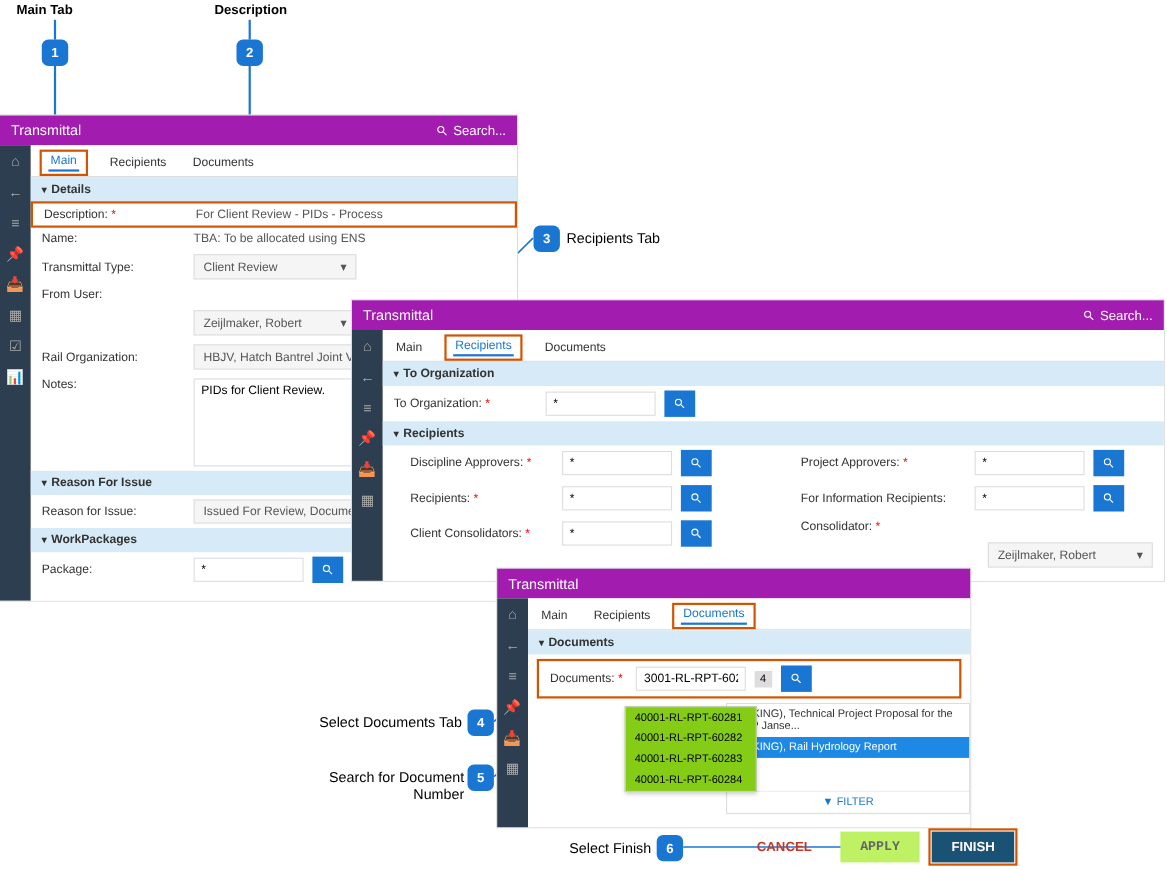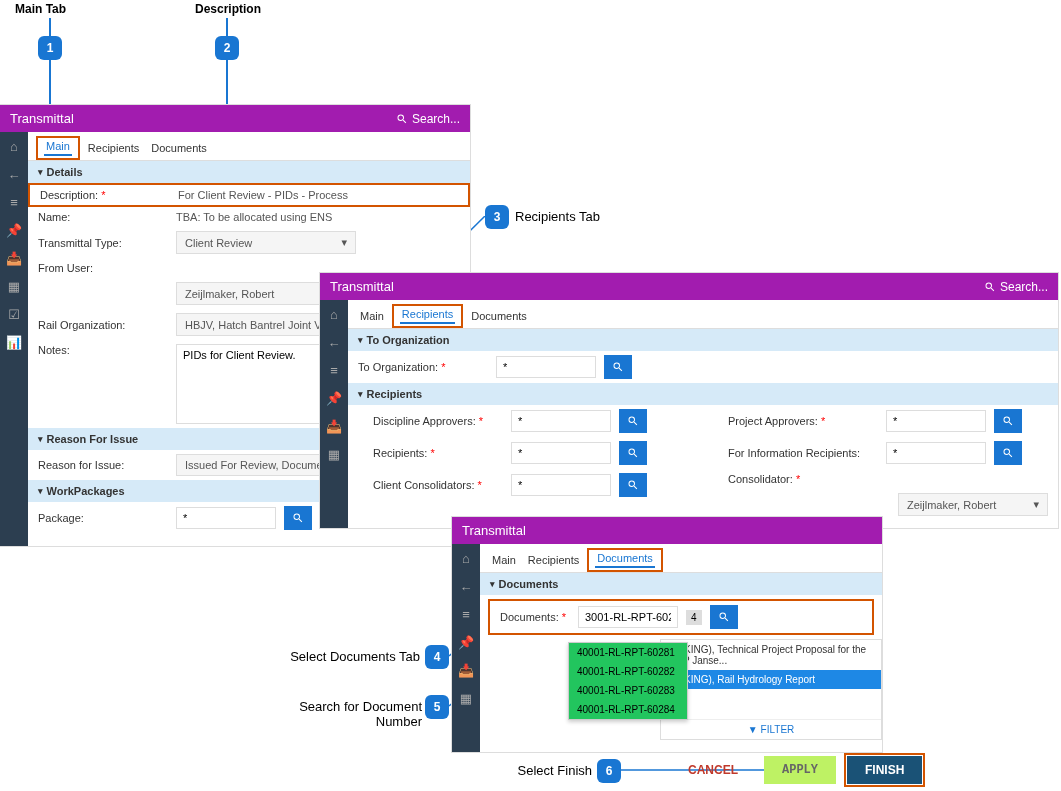--- a/index.html
+++ b/index.html
@@ -14,43 +14,43 @@
 
   .header-bar { background: #a21caf; color: #fff; padding: 6px 10px; display: flex; justify-content: space-between; align-items: center; font-size: 13px; }
   .header-bar .search { display: flex; align-items: center; gap: 4px; font-size: 12px; }
 
   .sidebar { width: 28px; background: #2c3e50; display: flex; flex-direction: column; }
   .sidebar-item { width: 28px; height: 28px; display: flex; align-items: center; justify-content: center; color: #aaa; font-size: 13px; cursor: pointer; }
 
   .panel-body { display: flex; }
   .panel-content { flex: 1; background: #fff; }
 
-  .tabs { display: flex; border-bottom: 1px solid #ddd; padding: 4px 8px 0 8px; gap: 4px; }
+  .tabs { display: flex; border-bottom: 1px solid #ddd; padding: 4px 8px 0 8px; gap: 16px; }
   .tab { padding: 6px 4px 6px 4px; font-size: 11px; color: #333; cursor: pointer; }
   .tab.active { color: #1976d2; border-bottom: 2px solid #1976d2; }
   .tab-highlight { border: 2px solid #d35400; padding: 2px 6px; }
 
   .section-header { background: #d6eaf8; padding: 5px 10px; font-size: 11px; font-weight: bold; color: #333; display: flex; align-items: center; gap: 4px; }
   .section-header::before { content: "▾"; font-size: 9px; }
 
   .form-row { display: flex; align-items: center; padding: 4px 10px; gap: 8px; }
   .form-label { width: 130px; font-size: 11px; color: #333; }
   .required { color: red; }
   .form-value { flex: 1; font-size: 11px; color: #555; }
-  .form-select { background: #f5f5f5; border: 1px solid #ddd; padding: 4px 8px; font-size: 11px; color: #555; display: flex; justify-content: space-between; align-items: center; width: 180px; }
+  .form-select { background: #f5f5f5; border: 1px solid #ddd; padding: 4px 8px; font-size: 11px; color: #555; display: flex; justify-content: space-between; align-items: center; width: 148px; }
   .form-input { border: 1px solid #ddd; padding: 4px 6px; font-size: 11px; width: 100px; }
   .btn-search { background: #1976d2; color: #fff; border: none; width: 28px; height: 24px; display: flex; align-items: center; justify-content: center; cursor: pointer; }
   .textarea { border: 1px solid #ddd; padding: 4px 6px; font-size: 11px; width: 260px; height: 80px; resize: none; }
 
   .desc-highlight { border: 2px solid #d35400; }
 
   .two-col { display: flex; }
   .two-col > div { flex: 1; padding-left: 15px; }
 
-  .dropdown-list { position: absolute; background: #22c55e; border: 1px solid #ccc; font-size: 10px; width: 120px; box-shadow: 0 2px 4px rgba(0,0,0,0.2); }
+  .dropdown-list { position: absolute; background: #84cc16; border: 1px solid #ccc; font-size: 10px; width: 120px; box-shadow: 0 2px 4px rgba(0,0,0,0.2); }
   .dropdown-list div { padding: 4px 8px; cursor: pointer; }
 
   .result-row { padding: 4px 8px; font-size: 10px; color: #333; }
   .result-row.selected { background: #1e88e5; color: #fff; }
 
   .filter-link { color: #1976d2; font-size: 10px; display: flex; align-items: center; gap: 3px; }
 
   .btn { padding: 7px 18px; font-size: 12px; font-weight: bold; border: none; cursor: pointer; }
   .btn-cancel { background: transparent; color: #c0392b; }
   .btn-apply { background: #bef264; color: #666; font-family: Liberation Mono, monospace; }

